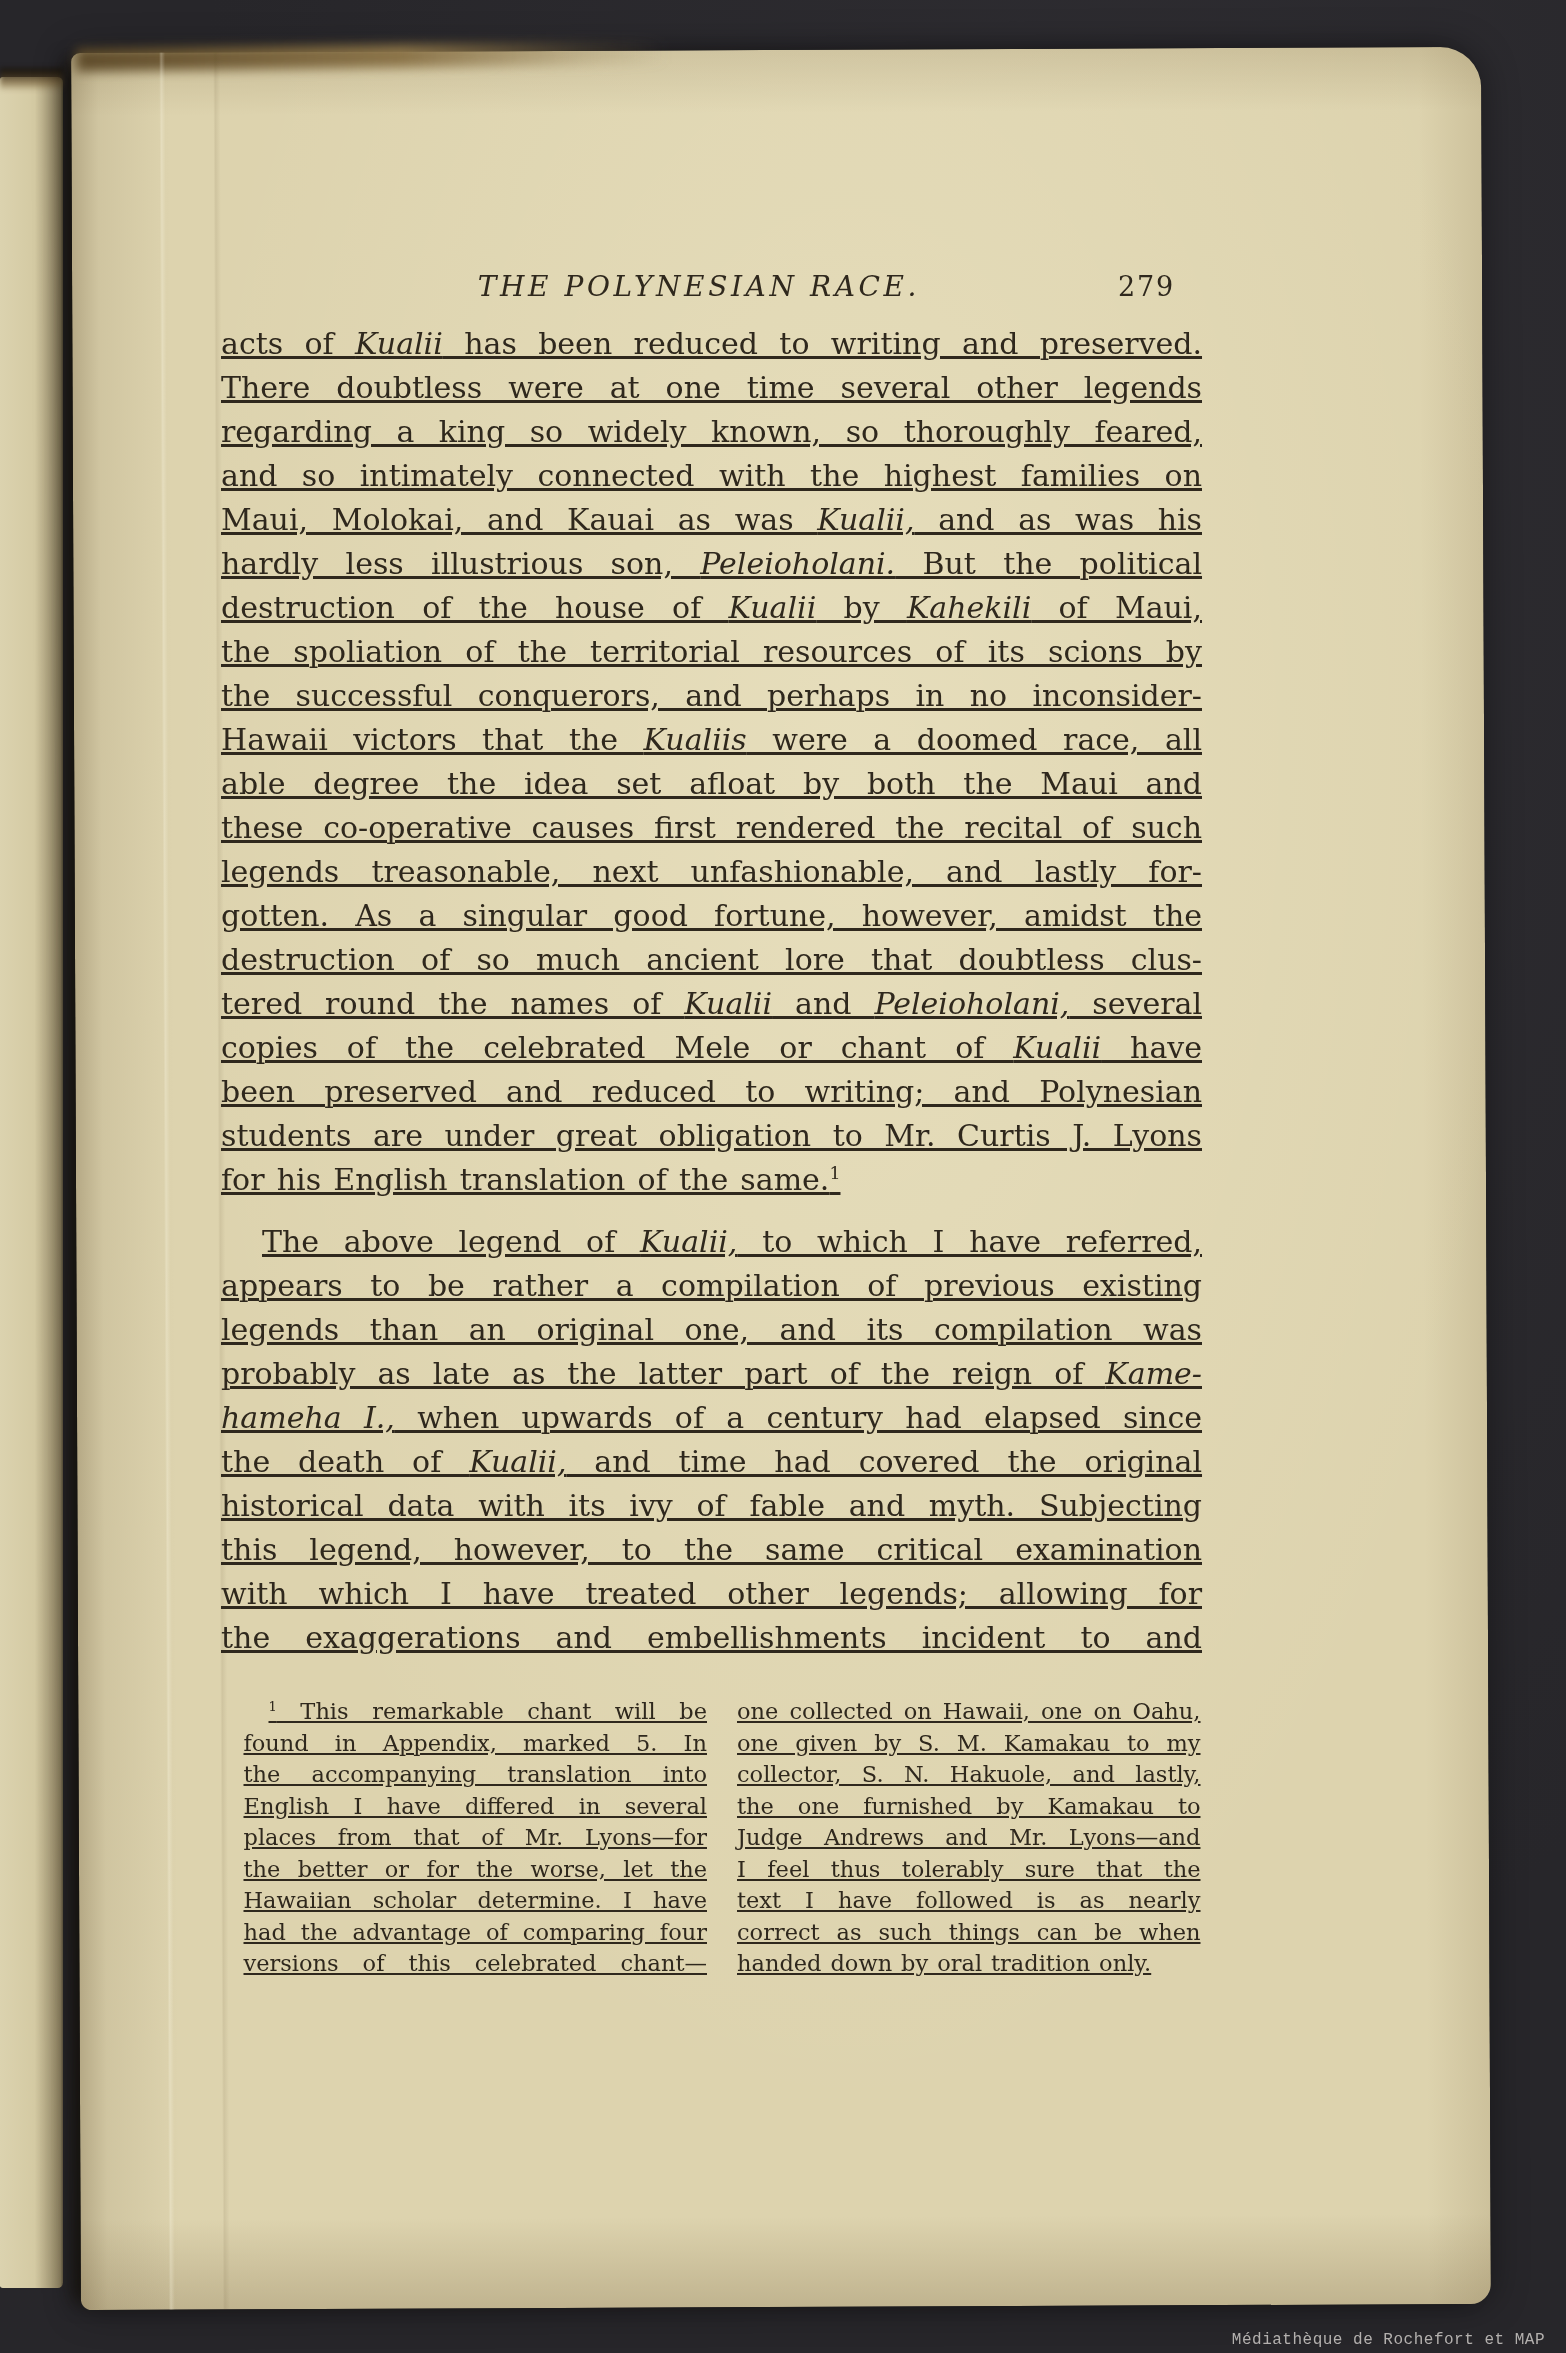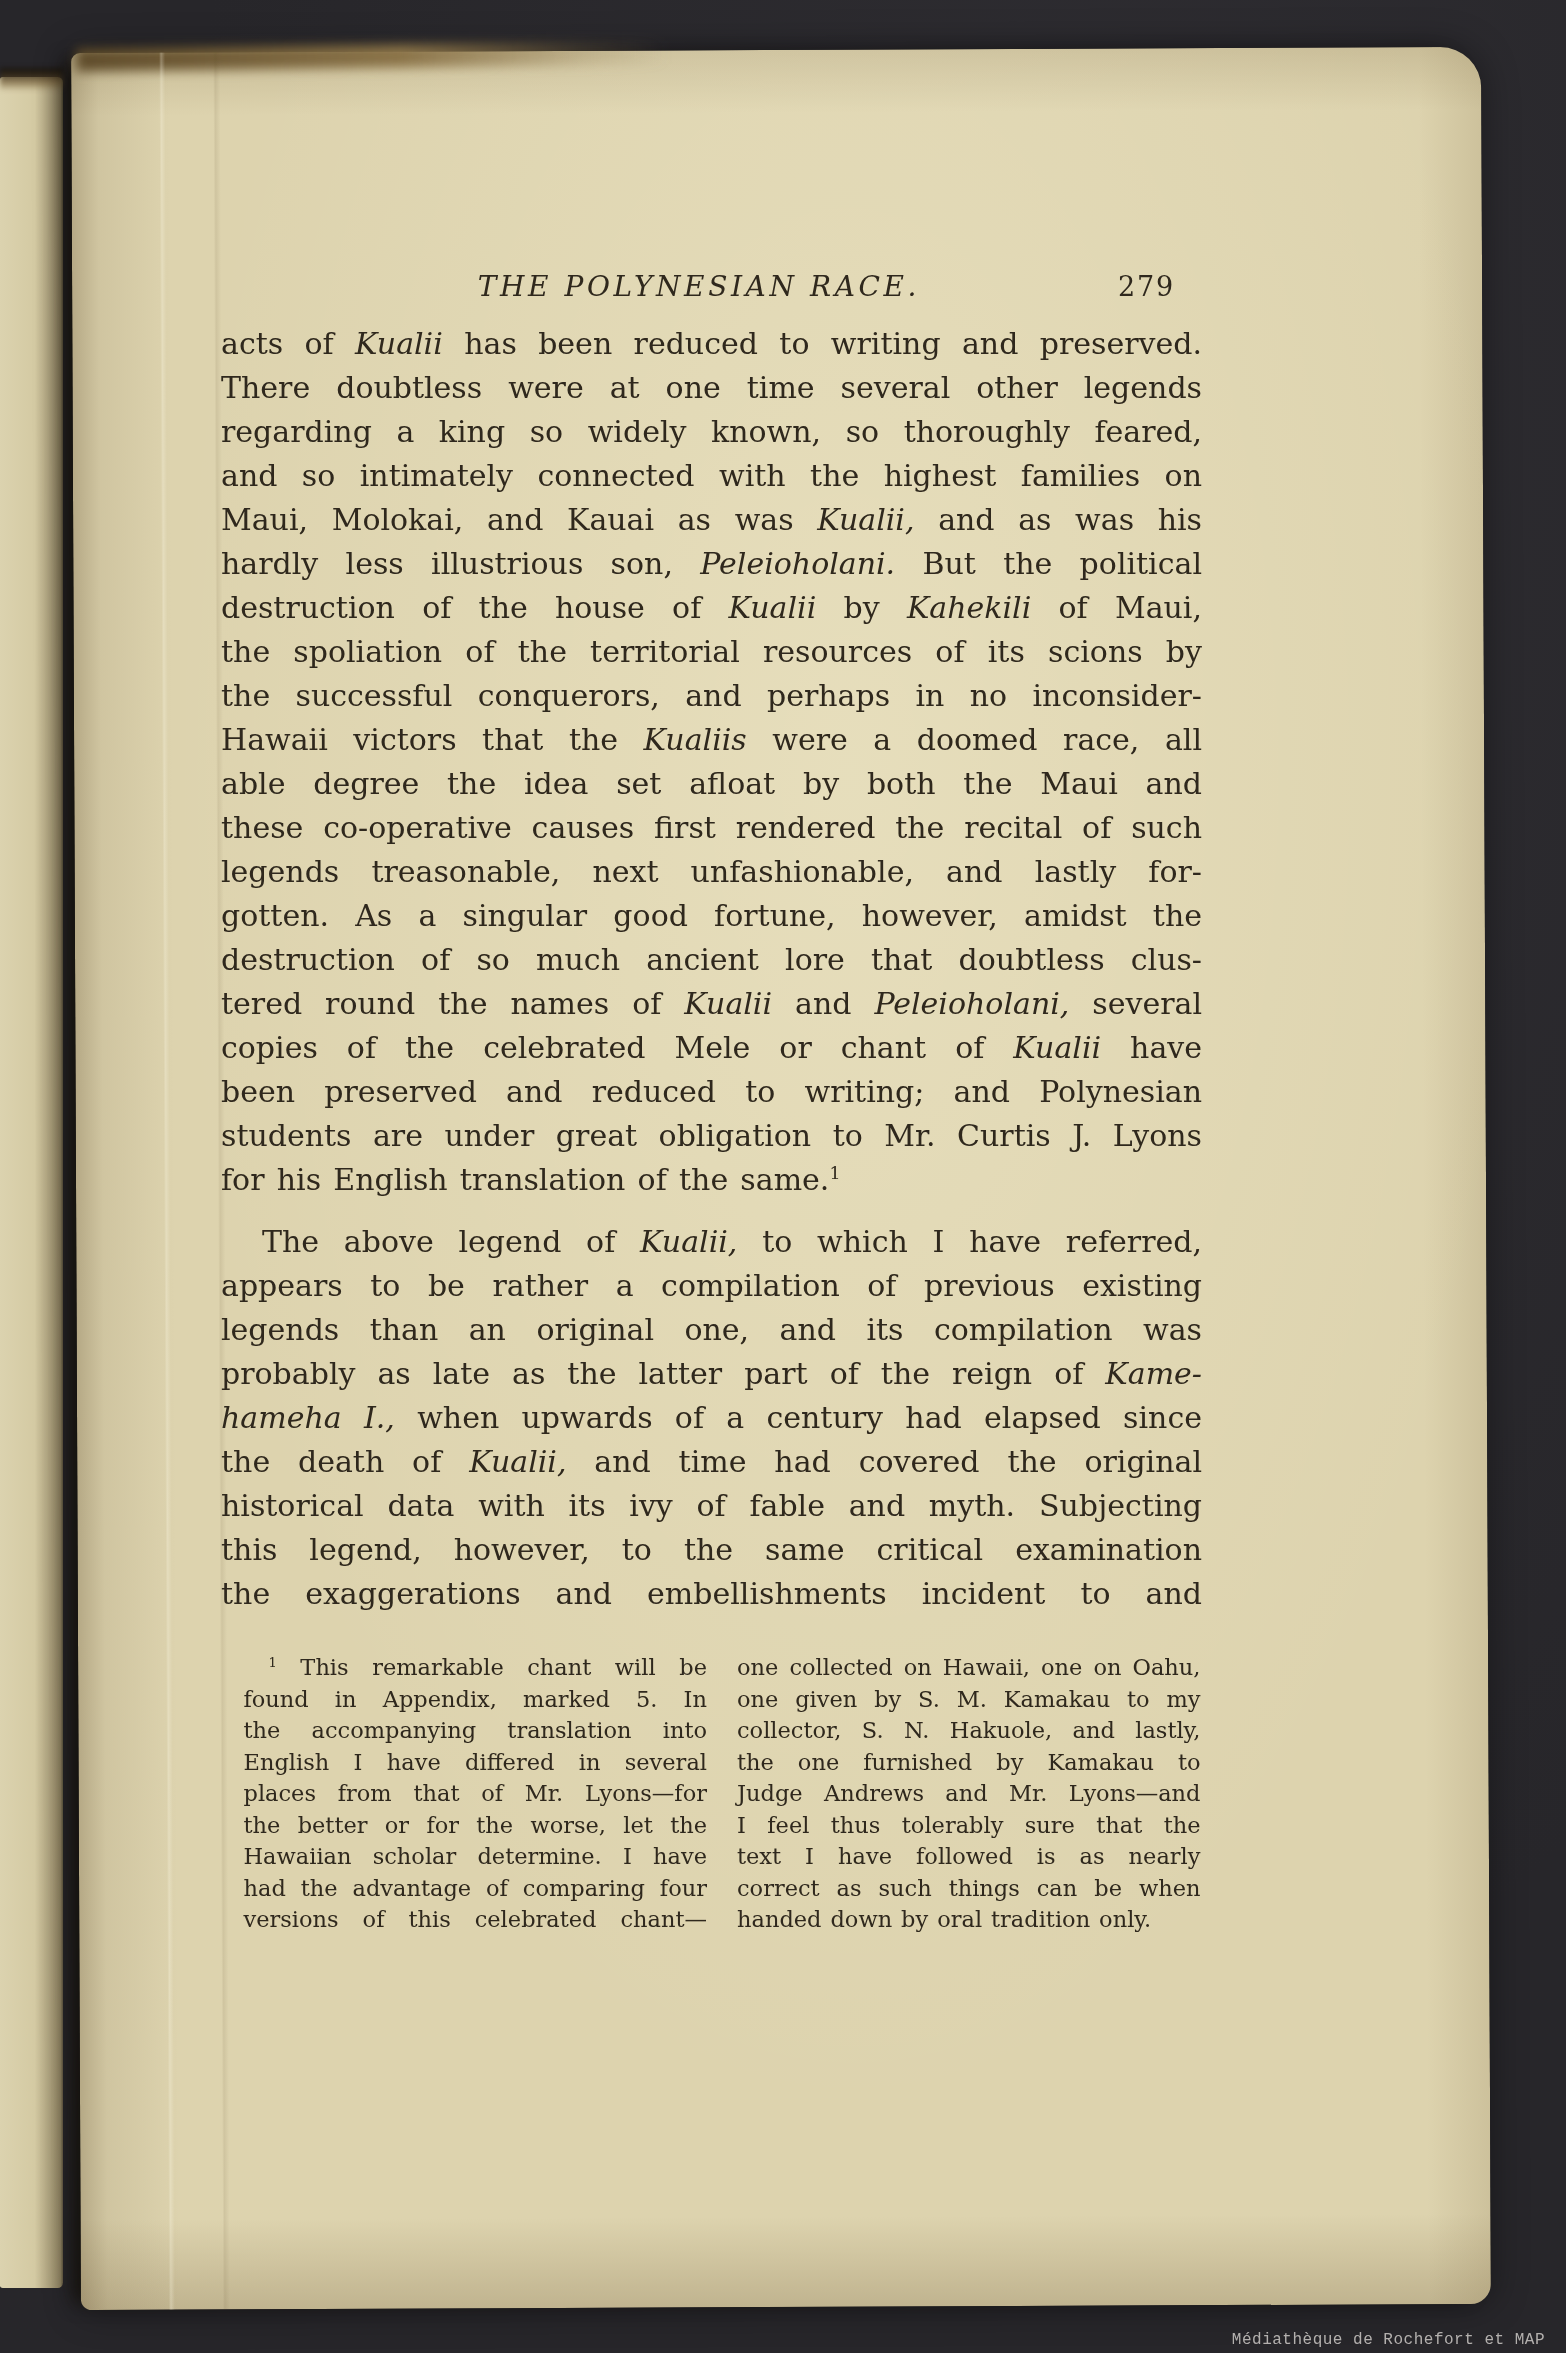--- a/index.html
+++ b/index.html
@@ -51,20 +51,21 @@
     content:"";position:absolute;left:63px;top:0;width:144px;height:100%;
     background:
       linear-gradient(to right, transparent 25px, rgba(255,252,235,.28) 27px, transparent 31px),
       linear-gradient(to right, transparent 79px, rgba(85,66,35,.10) 81px, transparent 86px);
   }
 
   
   .content{
     position:absolute;left:221px;top:270px;width:981px;
     color:#2f281d;
+    text-decoration:underline;
   }
   .running-head{
     position:relative;height:41px;
     font-style:italic;font-size:28px;letter-spacing:3.6px;
     text-align:center;white-space:nowrap;
   }
   .running-title{display:inline-block;transform:translateX(-12.6px);}
   .page-num{
     position:absolute;right:27px;top:0.9px;
     font-style:normal;font-size:27px;letter-spacing:1.8px;
@@ -140,20 +141,21 @@
         </div>
       <div class="para indent-first">
           <div class="tline">The above legend of <i>Kualii,</i> to which I have referred,</div>
           <div class="tline">appears to be rather a compilation of previous existing</div>
           <div class="tline">legends than an original one, and its compilation was</div>
           <div class="tline">probably as late as the latter part of the reign of <i>Kame-</i></div>
           <div class="tline"><i>hameha I.,</i> when upwards of a century had elapsed since</div>
           <div class="tline">the death of <i>Kualii,</i> and time had covered the original</div>
           <div class="tline">historical data with its ivy of fable and myth.  Subjecting</div>
           <div class="tline">this legend, however, to the same critical examination</div>
+          <div class="tline">with which I have treated other legends; allowing for</div>
           <div class="tline">the exaggerations and embellishments incident to and</div>
         </div>
     </div>
 
     <div class="footnote">
       <div class="fn-col indent-first">
           <div class="tline"><sup>1</sup> This remarkable chant will be</div>
           <div class="tline">found in Appendix, marked 5.  In</div>
           <div class="tline">the accompanying translation into</div>
           <div class="tline">English I have differed in several</div>

